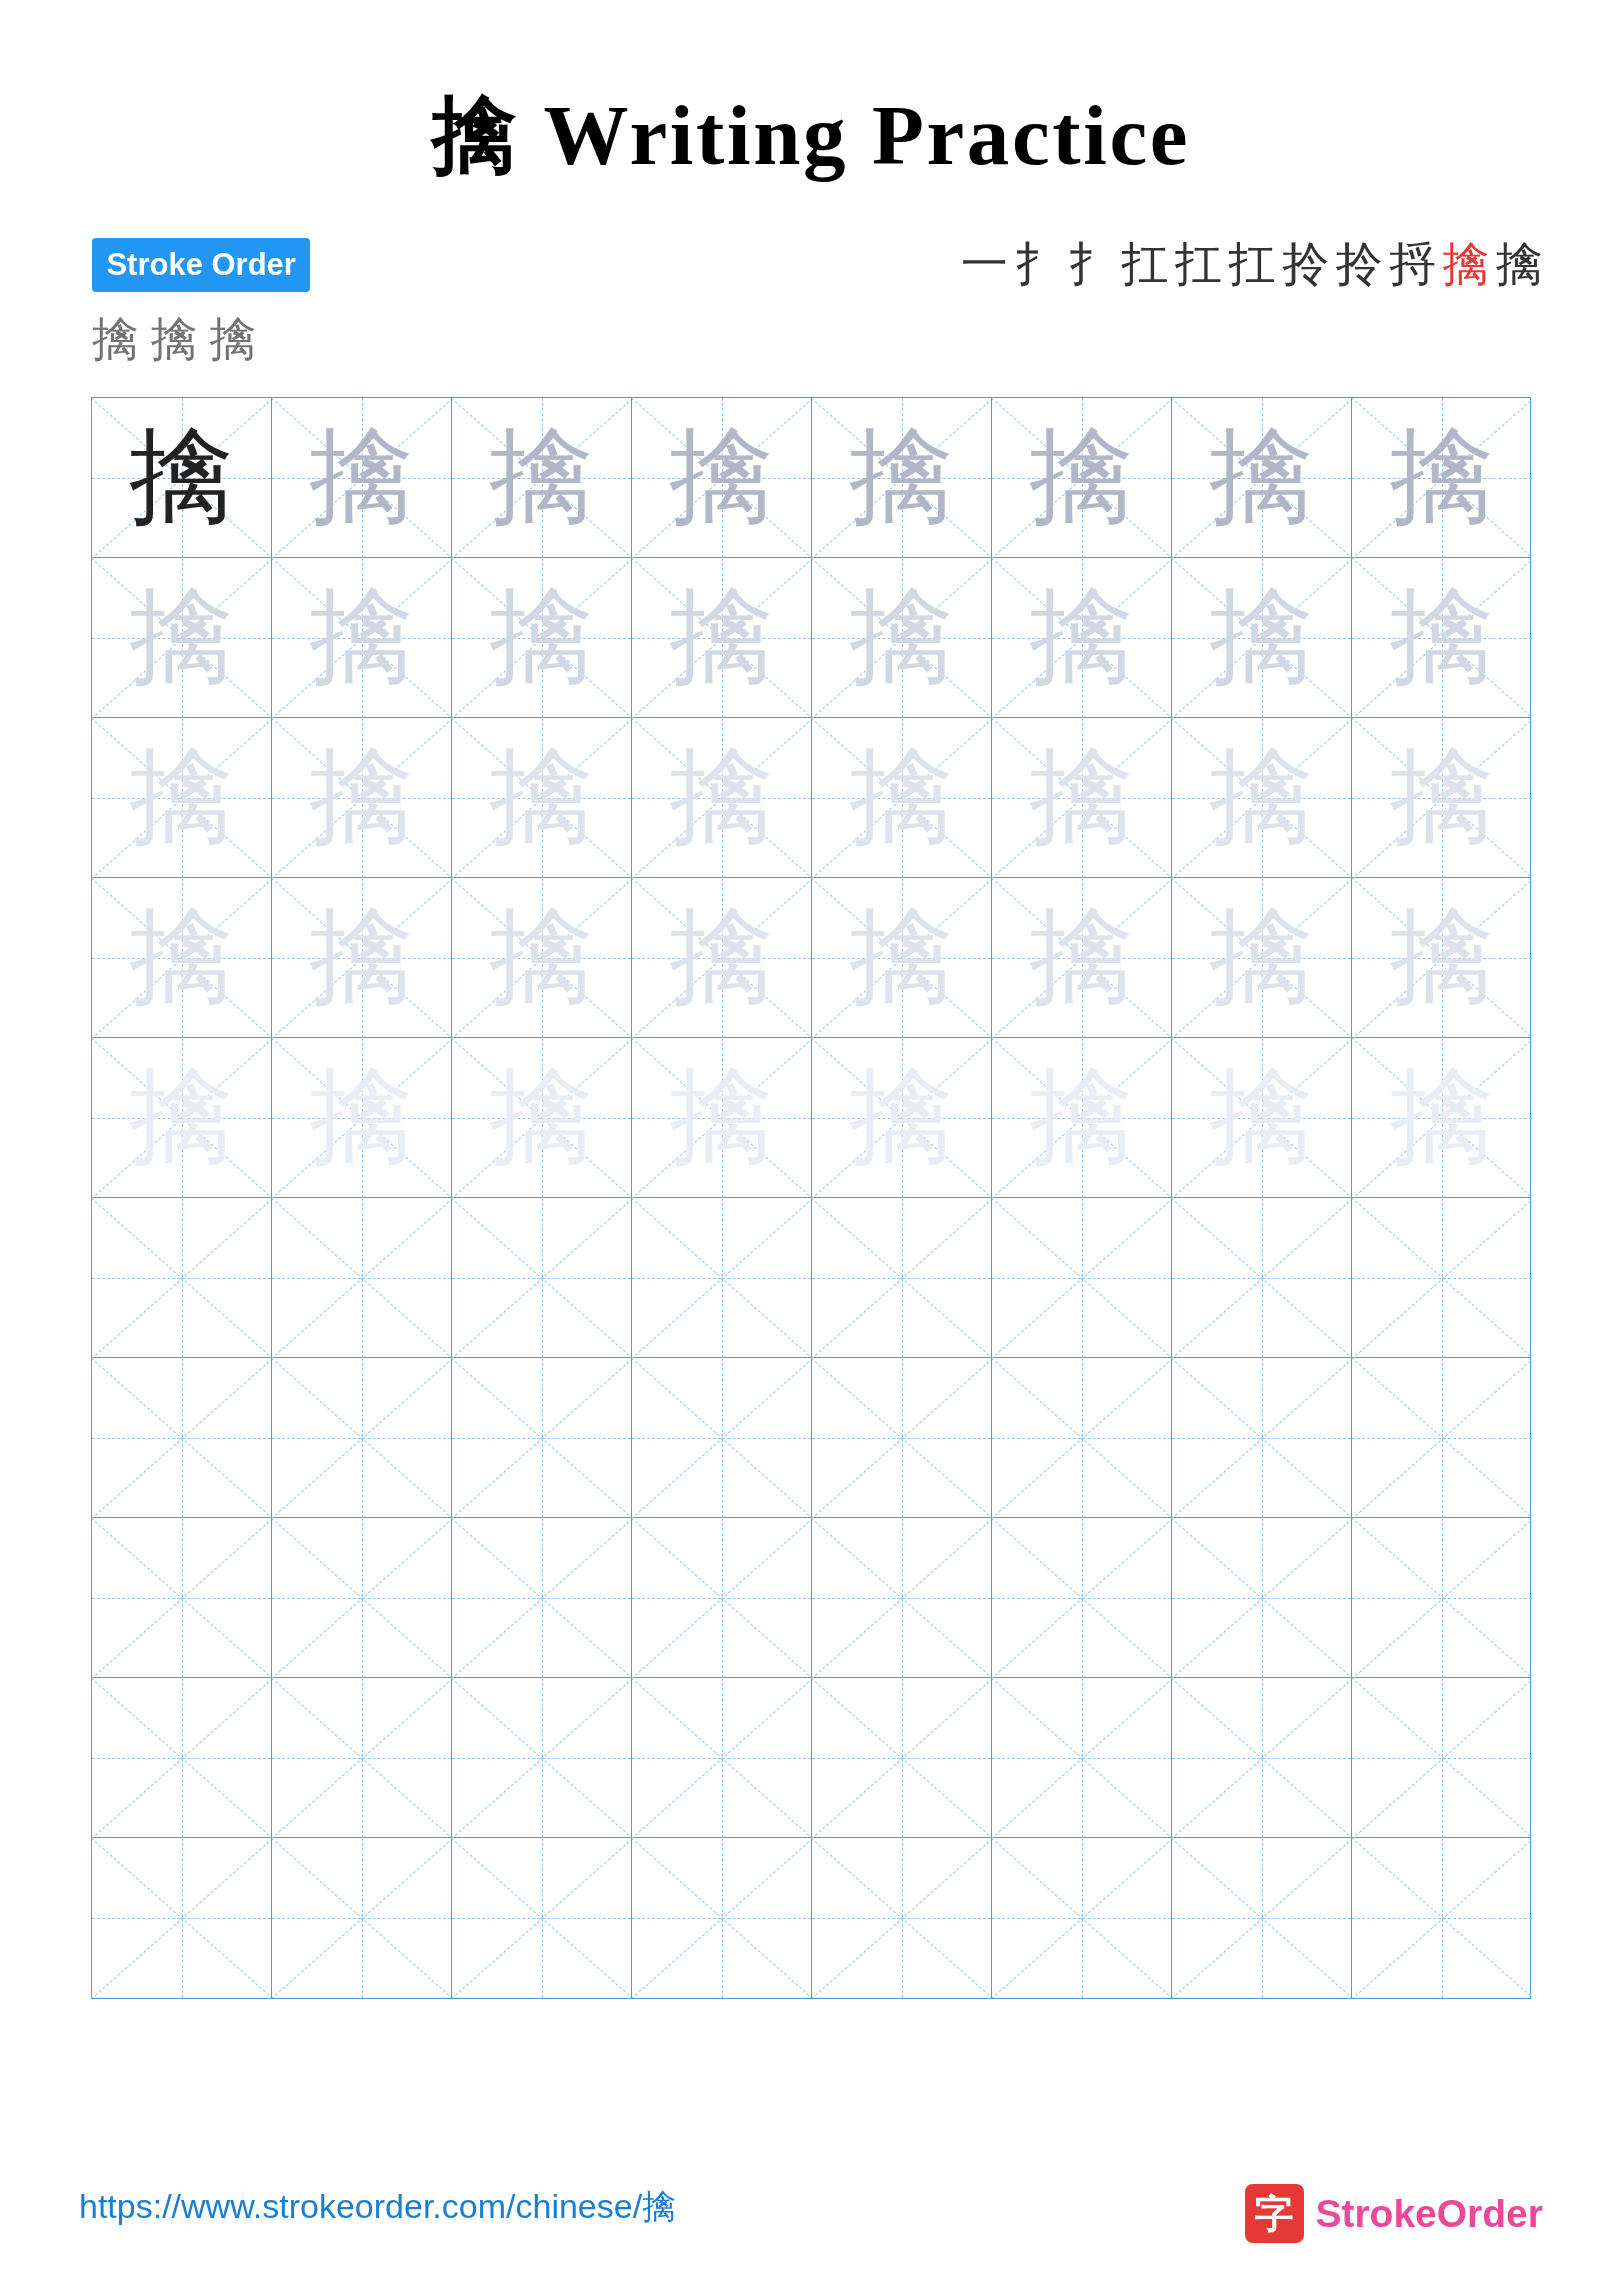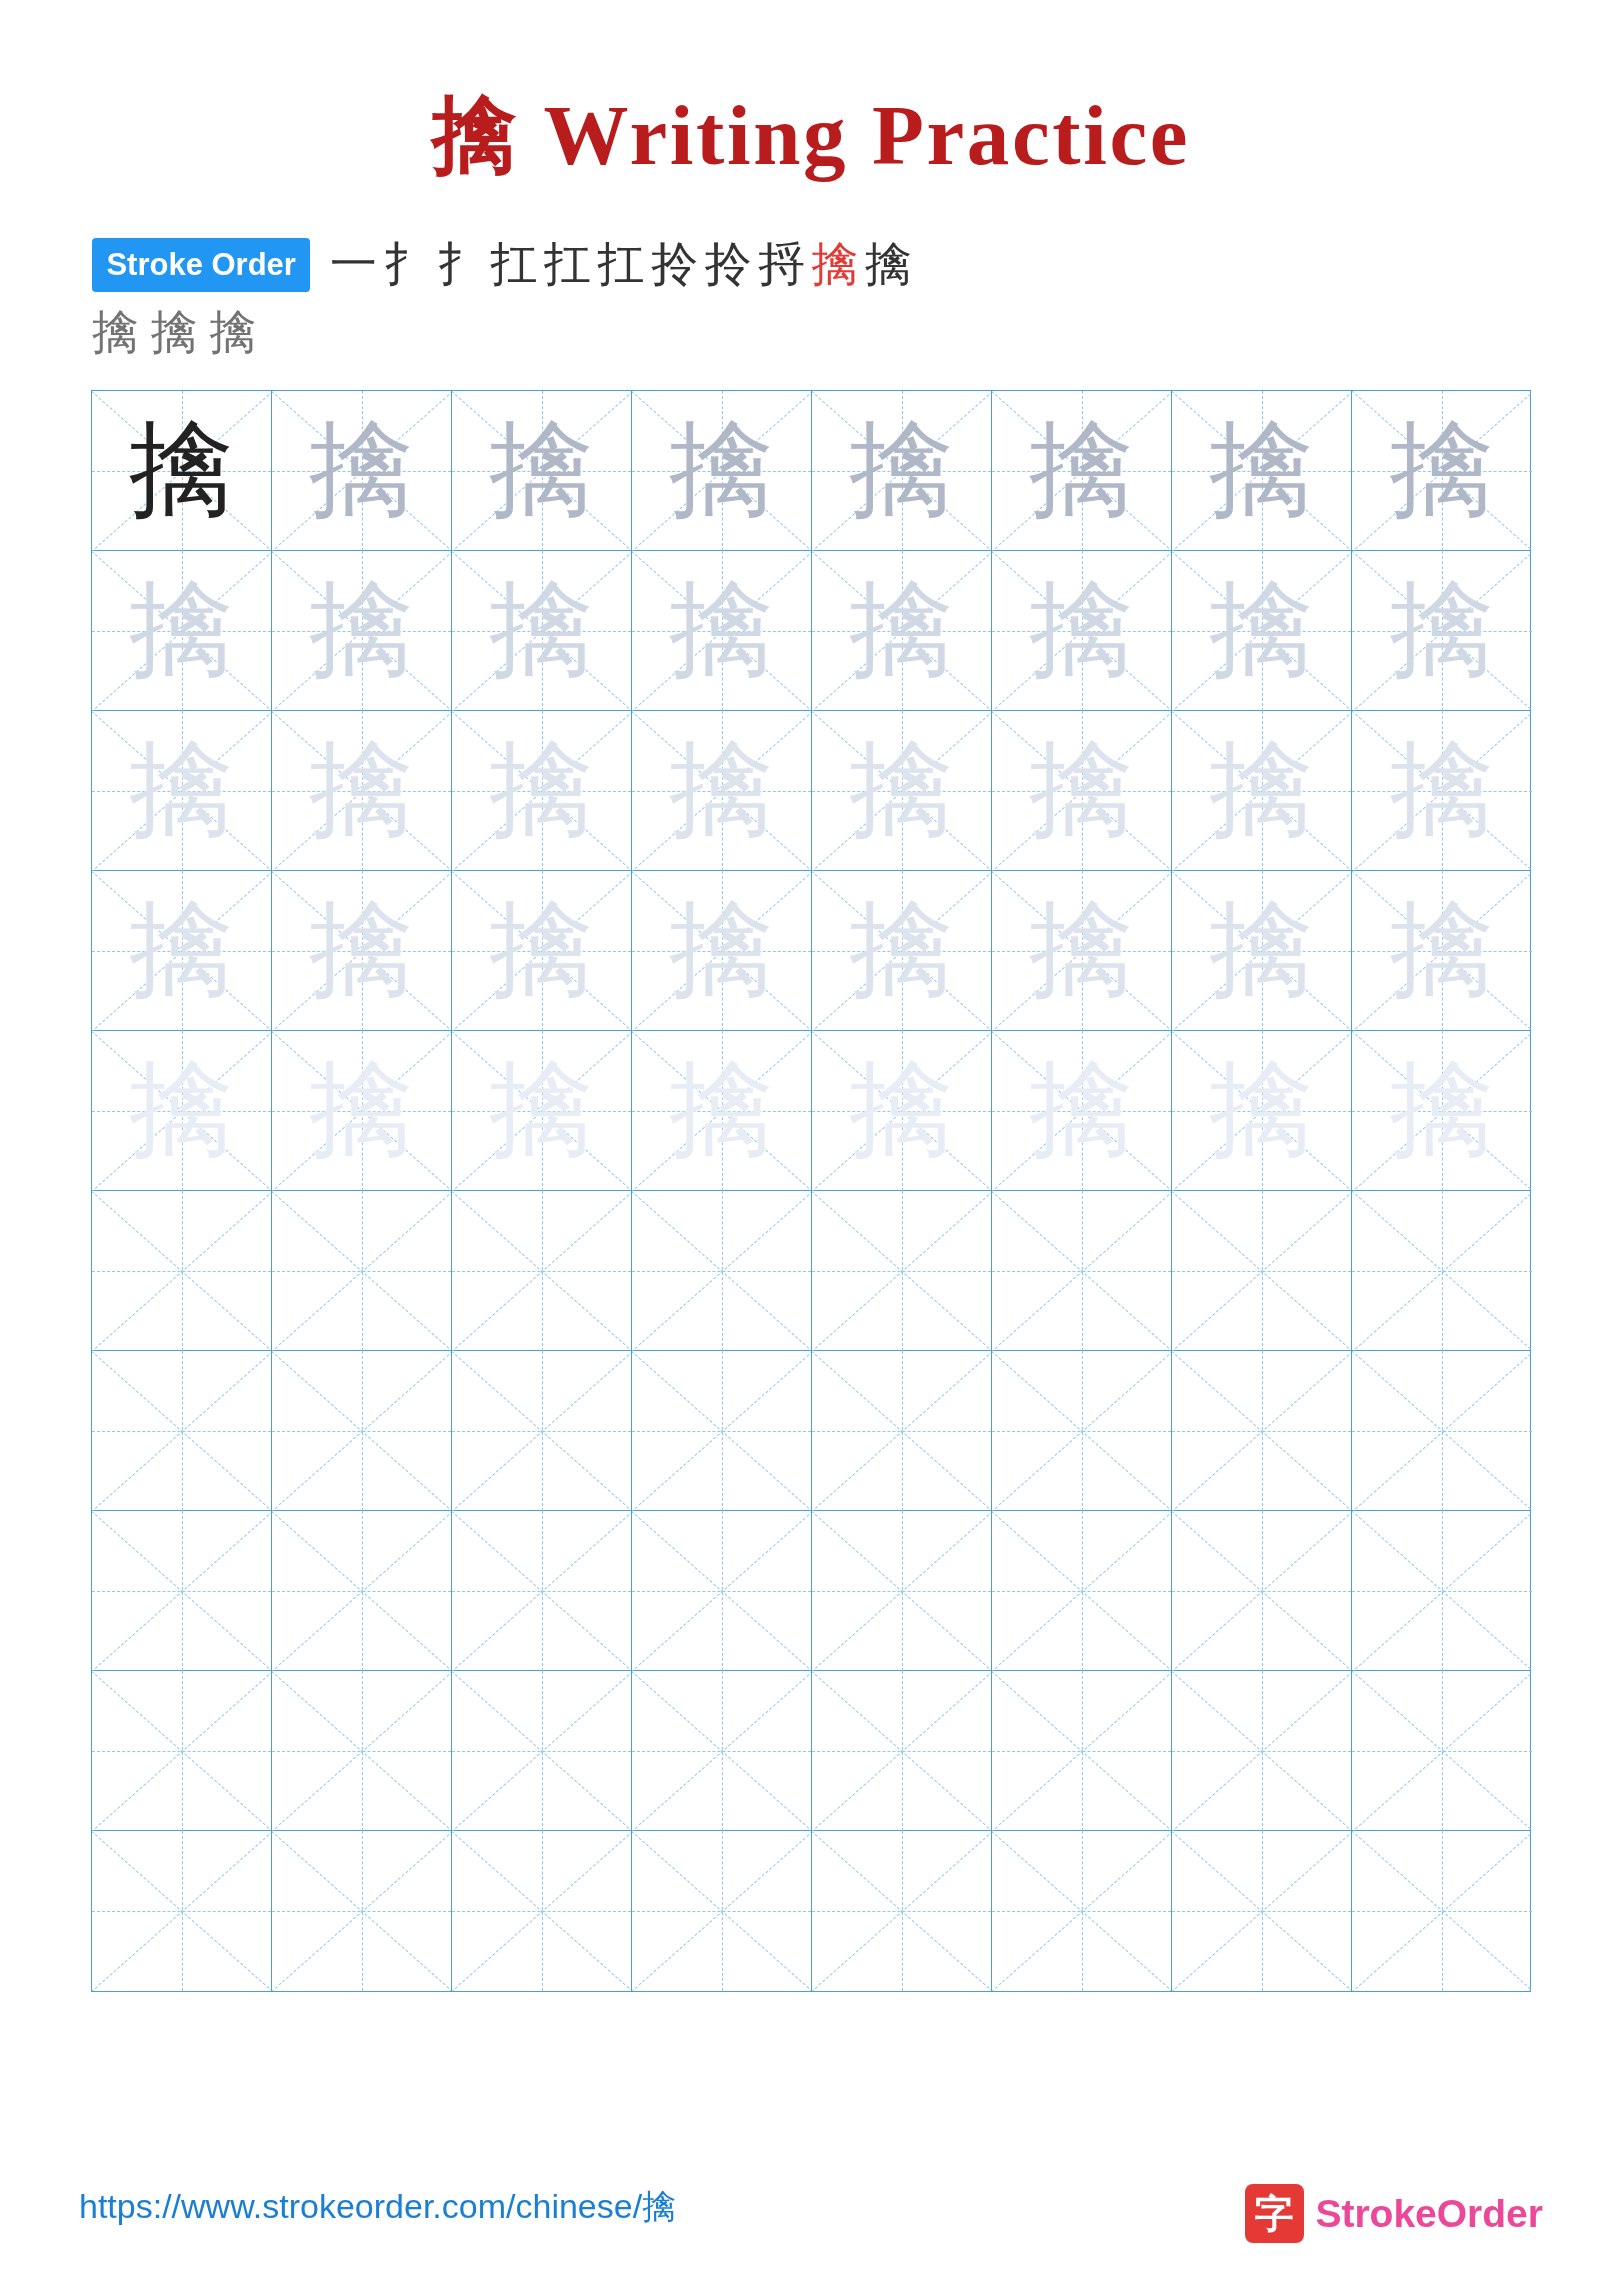--- a/index.html
+++ b/index.html
@@ -19,39 +19,40 @@
       background: #fff;
       padding: 52px 79px;
       display: flex;
       flex-direction: column;
       align-items: center;
     }
 
     .title {
       font-size: 85px;
       font-weight: bold;
-      color: #b91c1c;
+      color: #000000;
       margin-top: 26px;
       margin-bottom: 39px;
       letter-spacing: 2.6px;
     }
 
     .stroke-order-section {
       width: 100%;
       margin-bottom: 26px;
       padding-left: 13px;
     }
 
     .stroke-order-row {
       display: flex;
       align-items: center;
       flex-wrap: wrap;
       font-size: 47px;
       line-height: 1.4;
-      margin-bottom: 3px;
+      margin-bottom: 10px;
+      justify-content: space-between;
     }
 
     .stroke-order-badge {
       background: #2196F3;
       color: white;
       font-size: 31px;
       font-family: sans-serif;
       font-weight: bold;
       padding: 5.2px 14.4px;
       border-radius: 3.9px;

